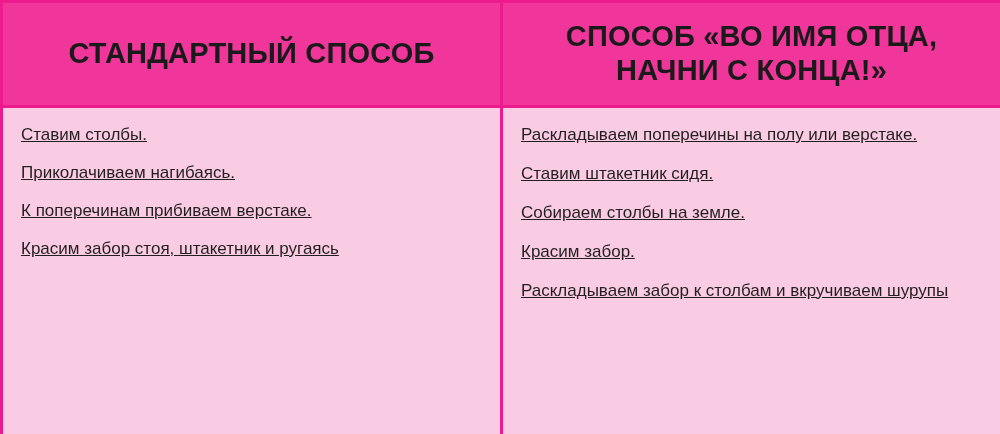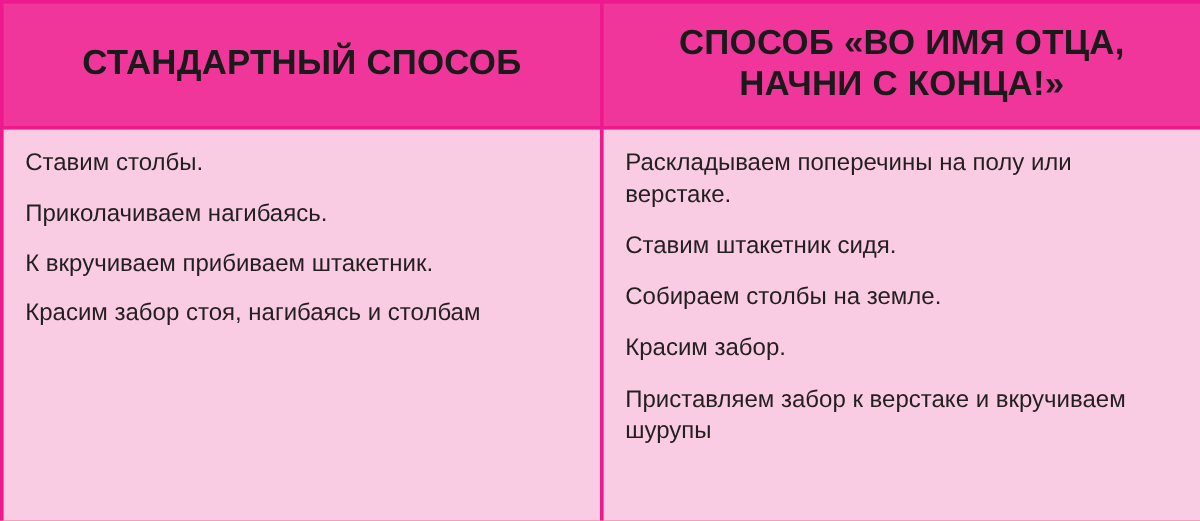--- a/index.html
+++ b/index.html
@@ -7,21 +7,21 @@
     padding: 0;
     background: #ffffff;
   }
   #table-root {
     position: relative;
     width: 1000px;
     height: 434px;
     box-sizing: border-box;
     font-family: "Liberation Sans", "DejaVu Sans", sans-serif;
     overflow: hidden;
-    background: #ef4444;
+    background: #6d28d9;
   }
   .comparison-table {
     width: 1000px;
     height: 434px;
     border-collapse: collapse;
     table-layout: fixed;
     box-sizing: border-box;
   }
   .comparison-table col.col-left  { width: 500px; }
   .comparison-table col.col-right { width: 500px; }
@@ -53,24 +53,25 @@
     padding: 16px 18px 10px 18px;
     height: 329px;
   }
   .steps {
     list-style: none;
     margin: 0;
     padding: 0;
   }
   .steps li {
     color: #231f20;
-    font-size: 20px;
+    font-size: 17px;
     line-height: 1.29;
     margin: 0 0 16px 0;
     font-weight: normal;
+    text-decoration: underline;
   }
   .steps li:last-child { margin-bottom: 0; }
   .col-right-cell .steps li { margin-bottom: 17px; }
 </style>
 </head>
 <body>
 
 <div id="table-root">
   <table class="comparison-table">
     <colgroup>
@@ -87,29 +88,29 @@
 НАЧНИ С КОНЦА!»</span>
         </th>
       </tr>
     </thead>
     <tbody>
       <tr class="body-row">
         <td class="col-left-cell">
           <ul class="steps">
             <li>Ставим столбы.</li>
             <li>Приколачиваем нагибаясь.</li>
-            <li>К вкручиваем прибиваем штакетник.</li>
-            <li>Красим забор стоя, нагибаясь и столбам</li>
+            <li>К поперечинам прибиваем верстаке.</li>
+            <li>Красим забор стоя, штакетник и ругаясь</li>
           </ul>
         </td>
         <td class="col-right-cell">
           <ul class="steps">
             <li>Раскладываем поперечины на полу или верстаке.</li>
             <li>Ставим штакетник сидя.</li>
             <li>Собираем столбы на земле.</li>
             <li>Красим забор.</li>
-            <li>Приставляем забор к верстаке и вкручиваем шурупы</li>
+            <li>Раскладываем забор к столбам и вкручиваем шурупы</li>
           </ul>
         </td>
       </tr>
     </tbody>
   </table>
 </div>
 
 </body></html>

